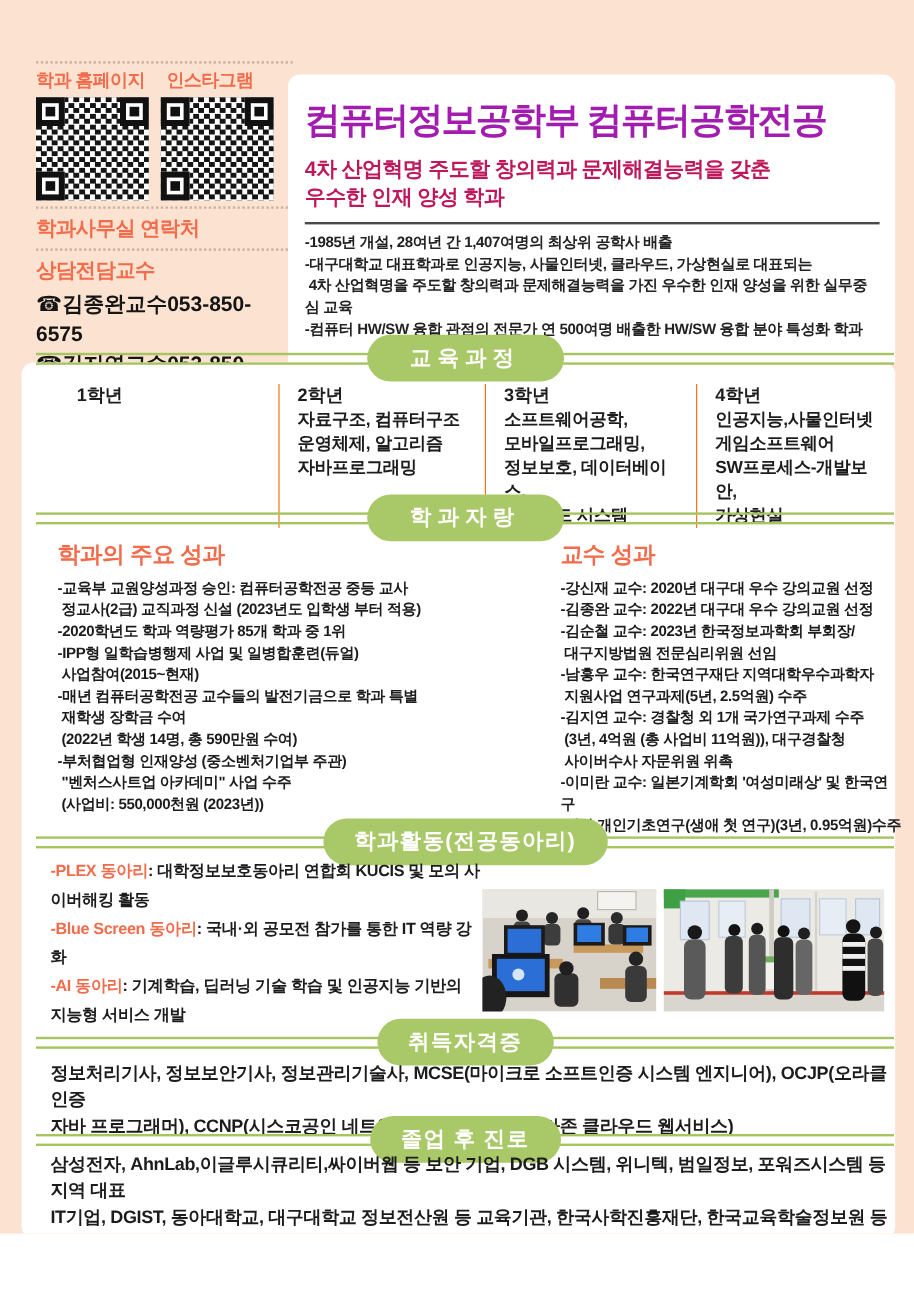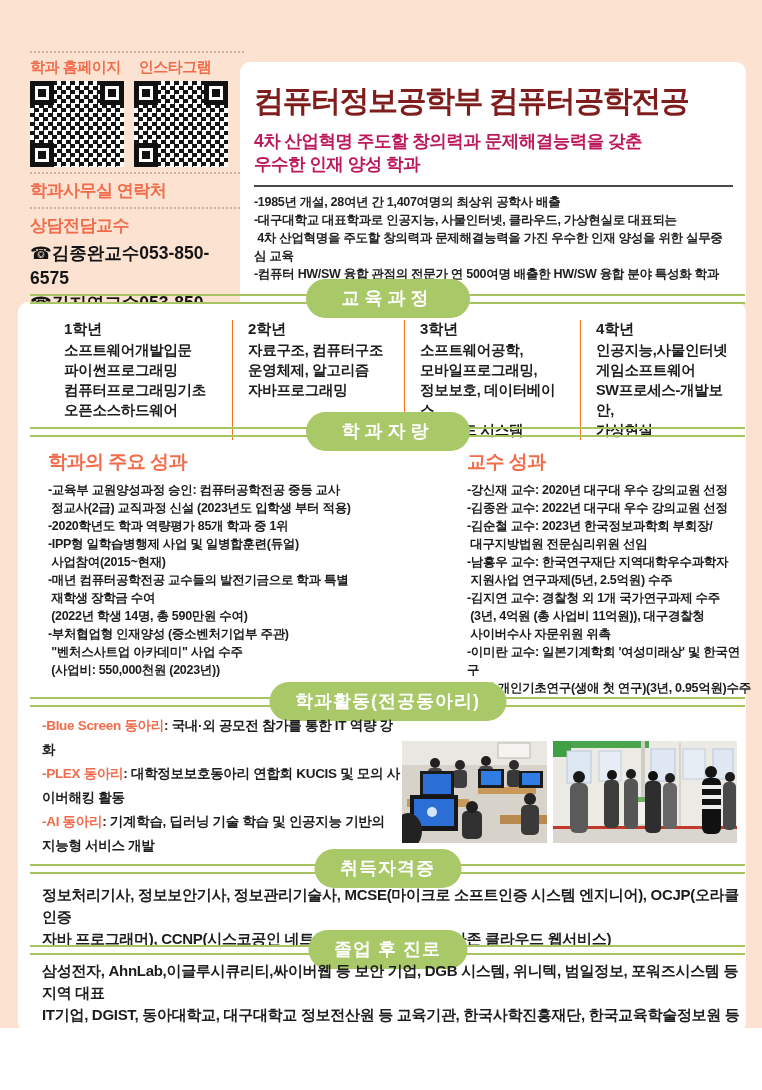--- a/index.html
+++ b/index.html
@@ -20,21 +20,21 @@
         background-size:9px 9px; }
   .qr .f { position:absolute; width:24px; height:24px; border:5px solid #111; background:#fff; box-sizing:border-box; }
   .qr .f::after { content:""; position:absolute; inset:3px; background:#111; }
   .qr .f.tl { left:0; top:0; } .qr .f.tr { right:0; top:0; } .qr .f.bl { left:0; bottom:0; }
   .side-title { font-size:17px; font-weight:800; color:#f26b4a; letter-spacing:-0.5px; margin:3px 0 2px; }
   .side-phone { font-size:20px; font-weight:700; color:#151515; letter-spacing:0; margin:4px 0 2px; }
   .advisor-lines { font-size:17.5px; font-weight:700; color:#151515; line-height:25px; white-space:pre-wrap; margin-top:4px; }
   
   .header-card { position:absolute; left:240px; top:62px; width:506px; height:240px;
                  background:#fff; border-radius:10px 10px 0 0; box-sizing:border-box; padding:22px 13px 0 14px; }
-  .main-title { font-size:30px; font-weight:800; color:#7f1d1d; letter-spacing:-1.5px; line-height:34px; }
+  .main-title { font-size:30px; font-weight:800; color:#a21caf; letter-spacing:-1.5px; line-height:34px; }
   .subtitle { margin-top:12px; font-size:17.5px; font-weight:800; color:#be185d; line-height:23px; white-space:pre-wrap; letter-spacing:-0.5px; }
   .header-rule { border-top:2px solid #4a4a4a; margin:9px 0 6px 0; }
   .header-bullets { font-size:12.5px; font-weight:600; line-height:18px; white-space:pre-wrap; color:#222; letter-spacing:-0.3px; }
   
   .main-panel { position:absolute; left:18px; top:302px; width:728px; height:730px; background:#fff; border-radius:10px; }
   
   .divider { position:absolute; left:30px; width:715px; height:36px; }
   .divider .lines { position:absolute; top:15px; left:0; right:0; height:6px;
                     border-top:2px solid #a6c561; border-bottom:2px solid #a6c561; }
   .divider .badge { position:absolute; left:50%; transform:translateX(-50%); top:0;
@@ -108,24 +108,20 @@
   <div class="main-panel"></div>
 
   <div class="divider" style="top:279px;">
     <div class="lines"></div>
     <div class="badge">교육과정</div>
   </div>
 
   <div class="curriculum">
     <div class="cur-col">
       <div class="cur-title">1학년</div>
-      <div class="cur-courses">소프트웨어개발입문
-파이썬프로그래밍
-컴퓨터프로그래밍기초
-오픈소스하드웨어</div>
     </div>
     <div class="cur-col">
       <div class="cur-title">2학년</div>
       <div class="cur-courses">자료구조, 컴퓨터구조
 운영체제, 알고리즘
 자바프로그래밍</div>
     </div>
     <div class="cur-col">
       <div class="cur-title">3학년</div>
       <div class="cur-courses">소프트웨어공학,
@@ -176,24 +172,24 @@
  재단 개인기초연구(생애 첫 연구)(3년, 0.95억원)수주</div>
   </div>
 
   <div class="divider" style="top:682px;">
     <div class="lines"></div>
     <div class="badge tight">학과활동(전공동아리)</div>
   </div>
 
   <div class="clubs">
     <div>
+      <span class="club-name">-PLEX 동아리</span><span>: 대학정보보호동아리 연합회 KUCIS 및 모의 사이버해킹 활동</span>
+    </div>
+    <div>
       <span class="club-name">-Blue Screen 동아리</span><span>: 국내·외 공모전 참가를 통한 IT 역량 강화</span>
-    </div>
-    <div>
-      <span class="club-name">-PLEX 동아리</span><span>: 대학정보보호동아리 연합회 KUCIS 및 모의 사이버해킹 활동</span>
     </div>
     <div>
       <span class="club-name">-AI 동아리</span><span>: 기계학습, 딥러닝 기술 학습 및 인공지능 기반의 지능형 서비스 개발</span>
     </div>
   </div>
 
   <div class="photos">
 
     <svg width="145" height="102" viewBox="0 0 145 102">
       <rect width="145" height="102" fill="#d7d3cb"></rect>

